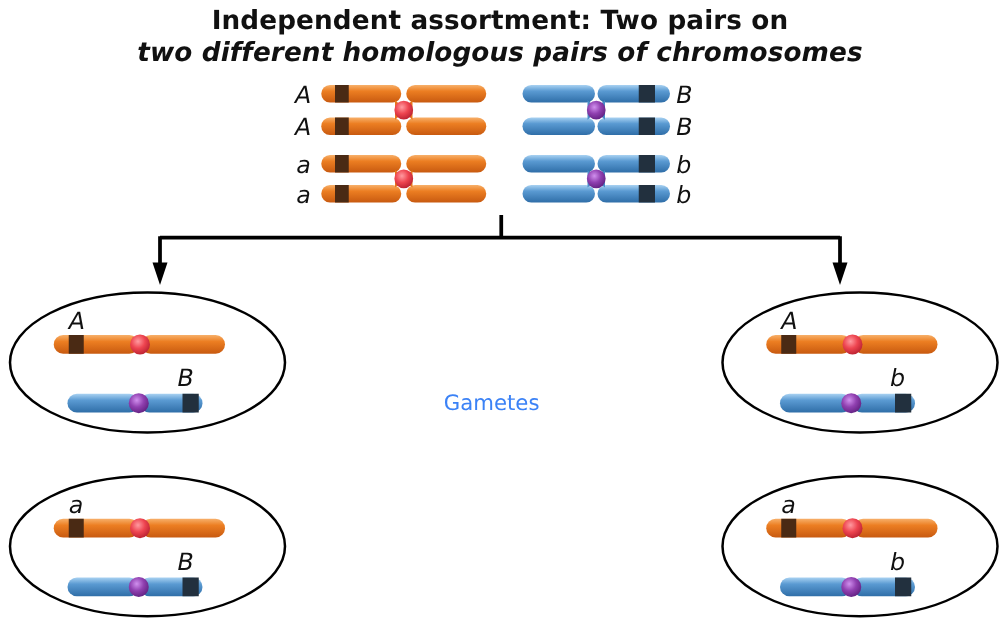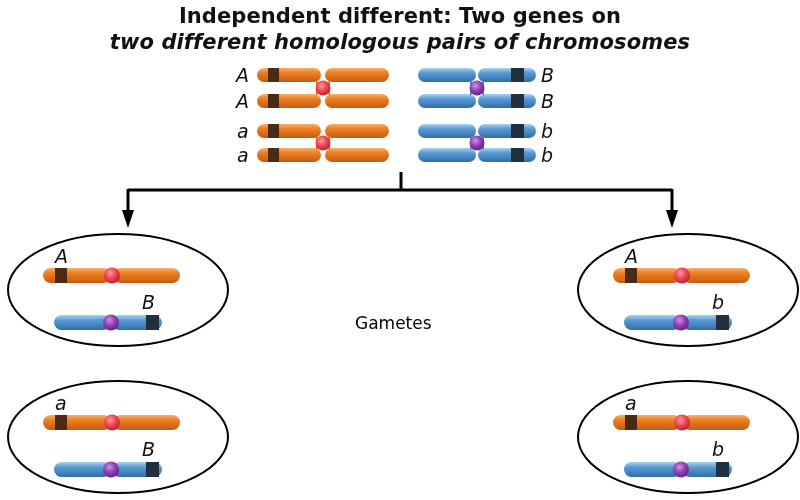--- a/index.html
+++ b/index.html
@@ -2,28 +2,28 @@
 <html><head>
 <meta charset="utf-8">
 <style>
   html, body { margin: 0; padding: 0; background: #ffffff; }
   body { width: 800px; height: 500px; position: relative; overflow: hidden;
          font-family: "DejaVu Sans", sans-serif; }
   .title { position: absolute; left: 0; width: 800px; text-align: center;
            font-weight: bold; font-size: 21px; color: #111; letter-spacing: 0.1px; }
   #t1 { top: 4px; }
   #t2 { top: 30px; font-style: italic; }
-  .caption { position: absolute; left: 355px; top: 313px; font-size: 17px; color: #000000; }
+  .caption { position: absolute; left: 355px; top: 313px; font-size: 17px; color: #3b82f6; }
   svg { position: absolute; left: 0; top: 0; }
   .allele { font-family: "DejaVu Sans", sans-serif; font-style: italic; font-size: 19px; fill: #111; }
 </style>
 </head>
 <body>
 
-<div id="t1" class="title">Independent different: Two genes on</div>
+<div id="t1" class="title">Independent assortment: Two pairs on</div>
 <div id="t2" class="title">two different homologous pairs of chromosomes</div>
 
 <svg id="diagram" width="800" height="500" viewBox="0 0 800 500">
   <defs>
     <linearGradient id="gOr" x1="0" y1="0" x2="0" y2="1">
       <stop offset="0" stop-color="#f7b06a"></stop>
       <stop offset="0.35" stop-color="#ec7e22"></stop>
       <stop offset="1" stop-color="#c85a10"></stop>
     </linearGradient>
     <linearGradient id="gBl" x1="0" y1="0" x2="0" y2="1">

